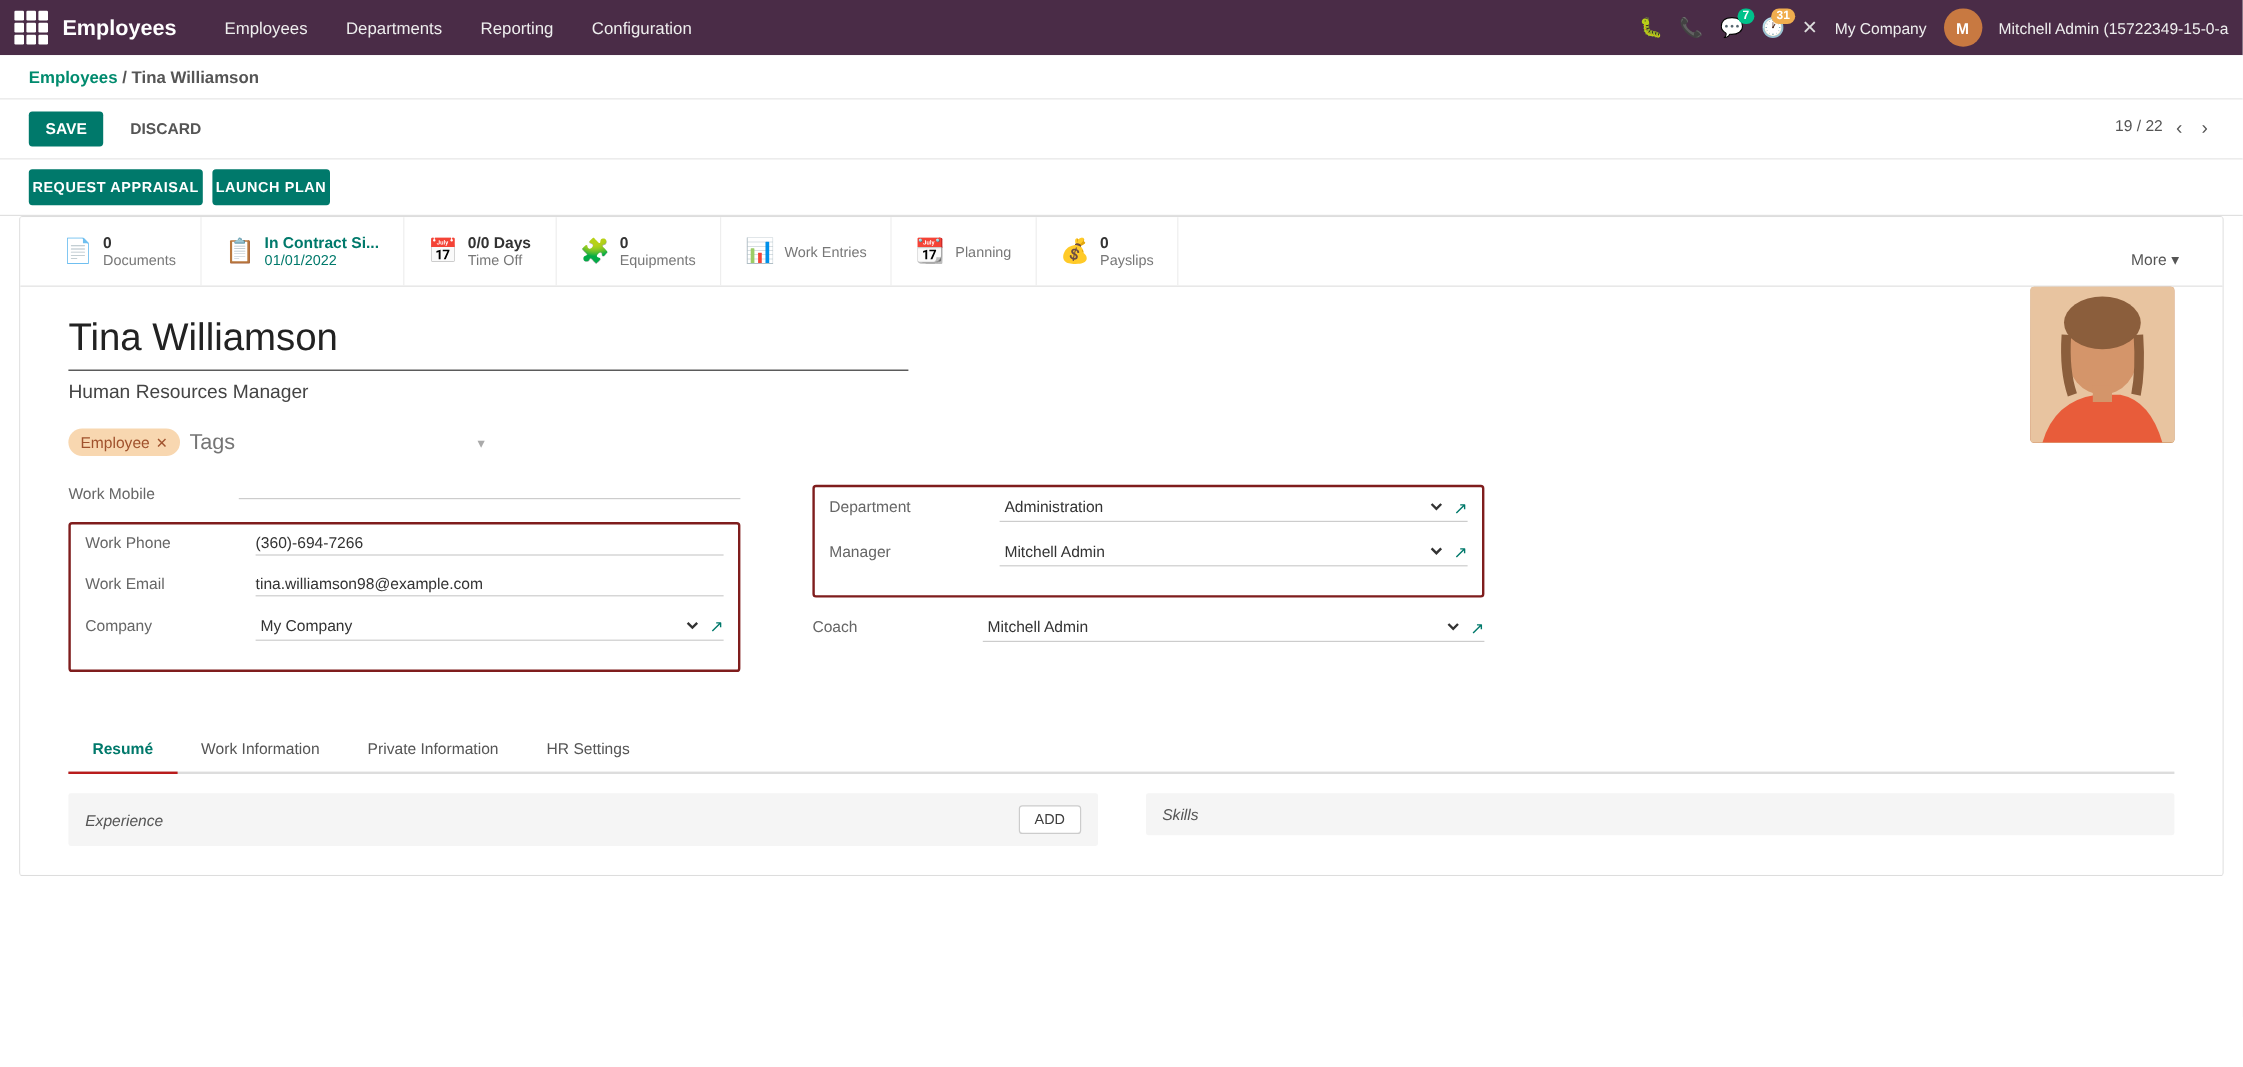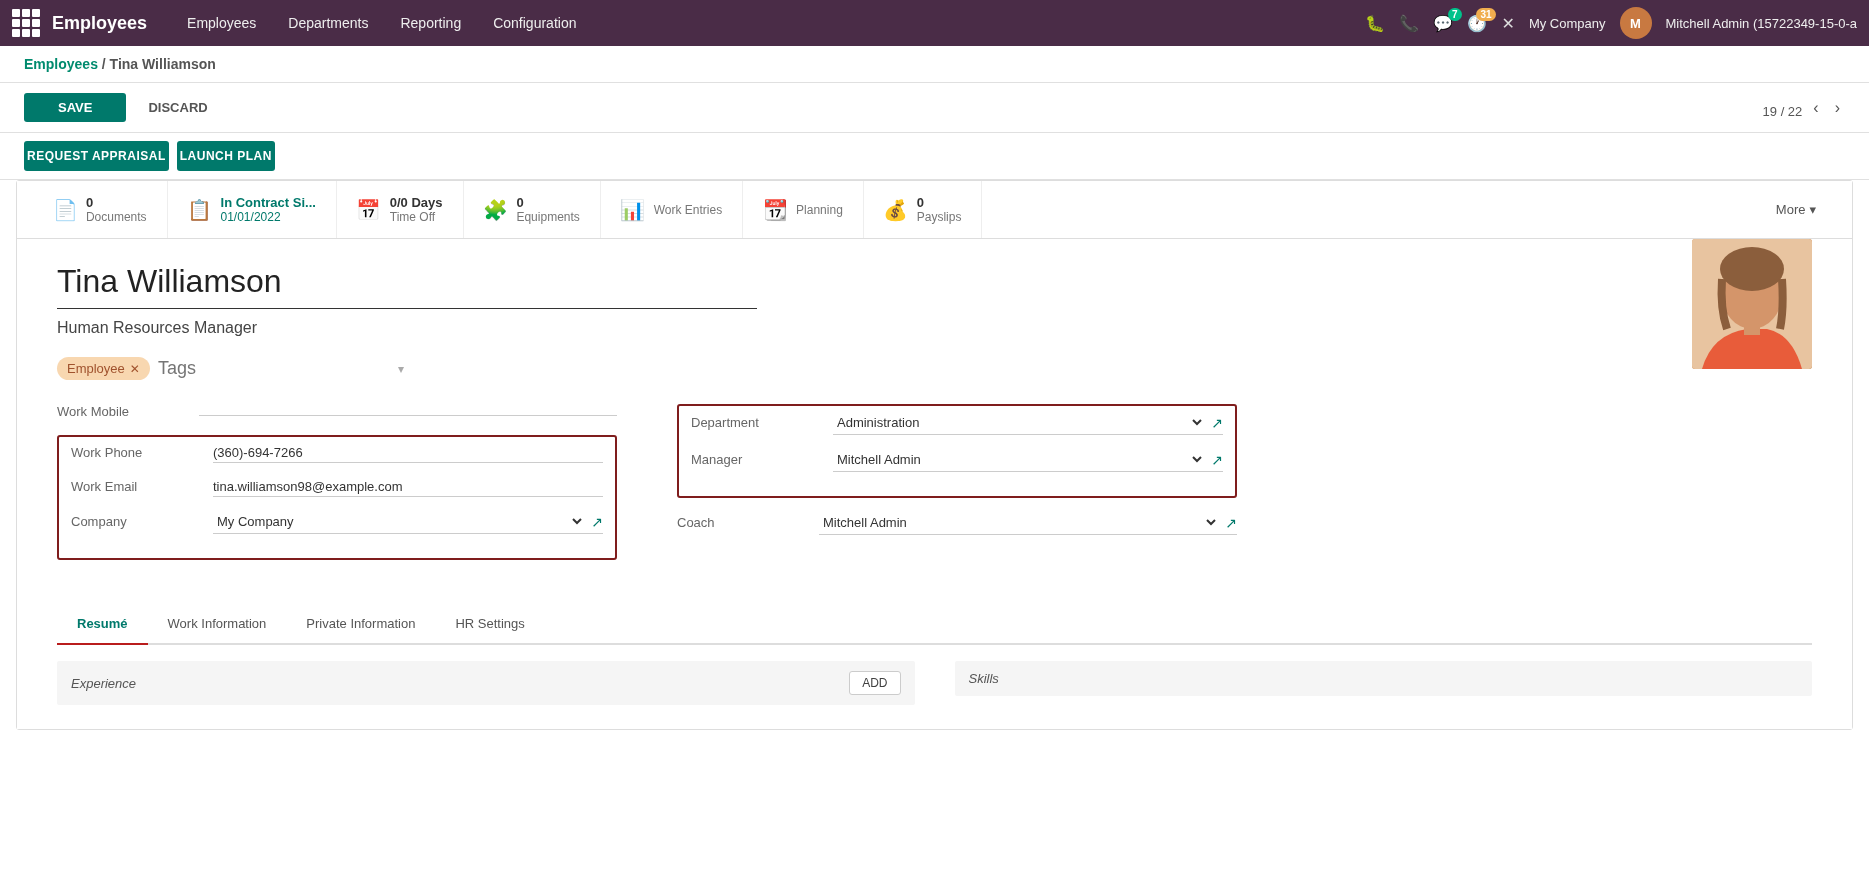--- a/index.html
+++ b/index.html
@@ -101,41 +101,41 @@
       padding: 10px 24px;
       display: flex;
       align-items: center;
       gap: 8px;
       border-bottom: 1px solid #e0e0e0;
     }
     .btn-save {
       background: #00796b;
       color: #fff;
       border: none;
-      padding: 7px 34px;
+      padding: 7px 14px;
       font-size: 13px;
       font-weight: 600;
       border-radius: 3px;
       cursor: pointer;
       text-transform: uppercase;
     }
     .btn-discard {
       background: transparent;
       color: #555;
       border: none;
       padding: 7px 14px;
       font-size: 13px;
       font-weight: 600;
       cursor: pointer;
       text-transform: uppercase;
     }
     .pager {
       margin-left: auto;
       display: flex;
-      align-items: flex-end;
+      align-items: flex-start;
       gap: 6px;
       color: #555;
       font-size: 13px;
     }
     .pager-btn {
       background: transparent;
       border: none;
       color: #555;
       cursor: pointer;
       font-size: 16px;
@@ -182,21 +182,21 @@
       white-space: nowrap;
     }
     .stat-tab-icon { font-size: 20px; color: #888; }
     .stat-tab-content { display: flex; flex-direction: column; }
     .stat-tab-count { font-size: 13px; font-weight: 600; color: #333; }
     .stat-tab-label { font-size: 12px; color: #777; }
     .stat-tab-green { color: #00796b !important; }
     .stat-tab-more {
       margin-left: auto;
       display: flex;
-      align-items: center;
+      align-items: flex-end;
       gap: 4px;
       padding: 14px 20px;
       cursor: pointer;
       color: #555;
       font-size: 13px;
     }
 
     
     .main-content {
       background: #fff;

